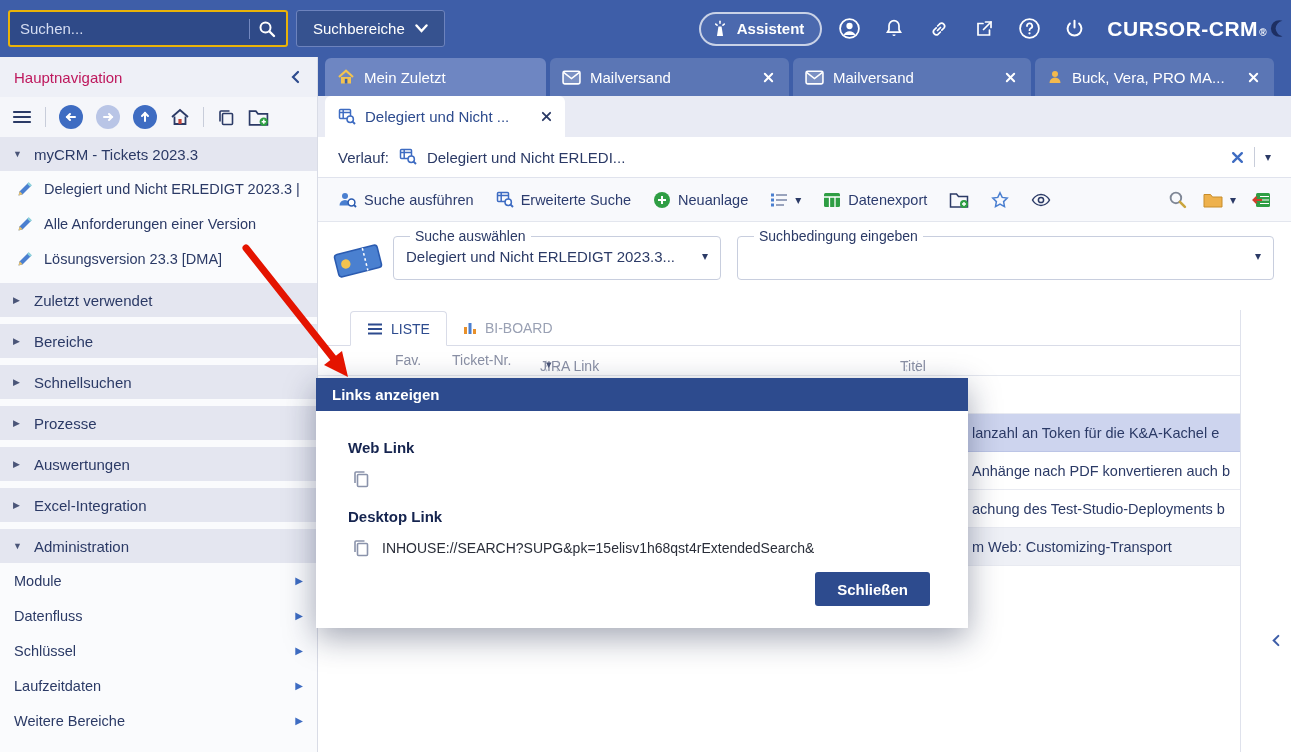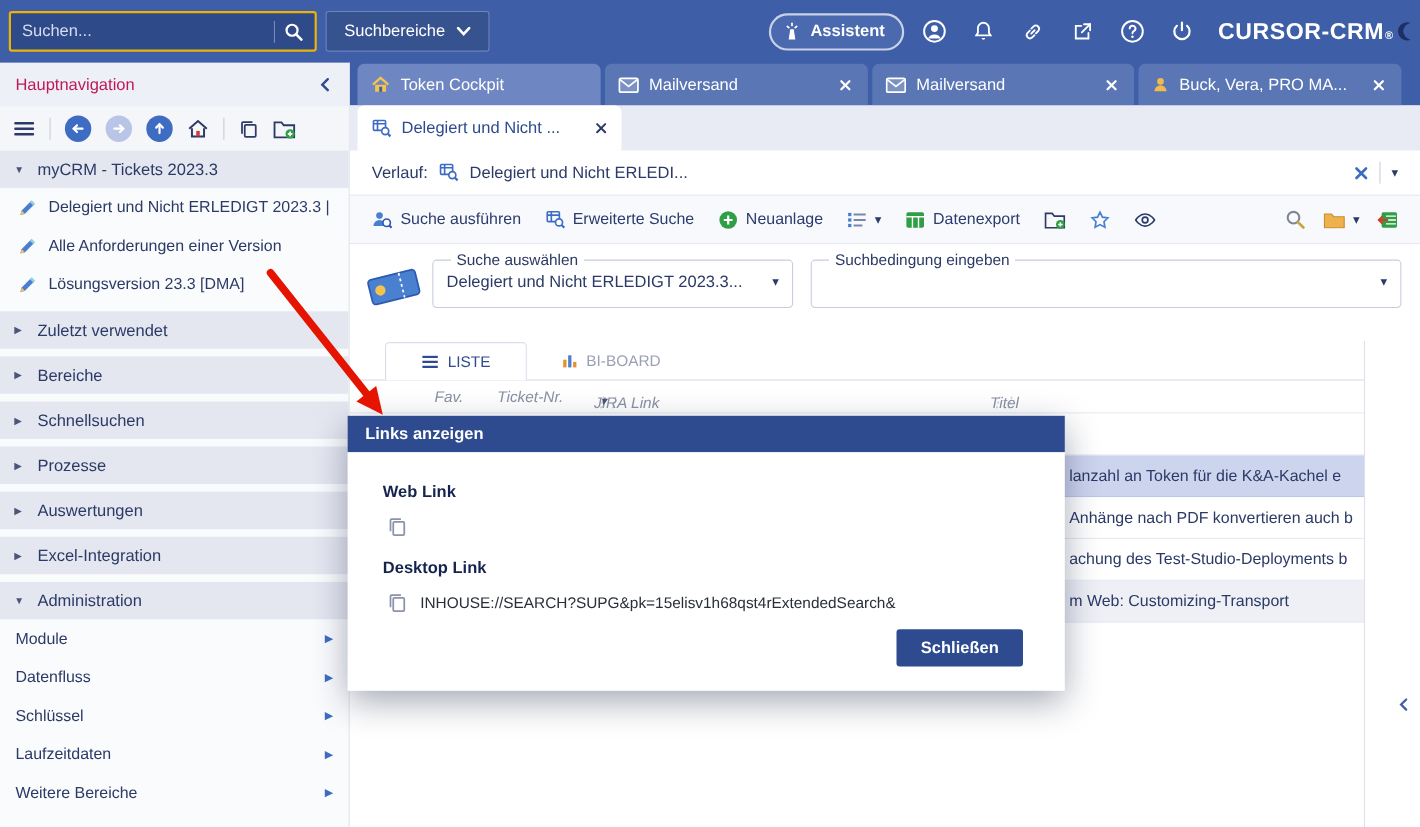--- a/index.html
+++ b/index.html
@@ -73,25 +73,25 @@
   .fset{position:absolute;top:6px;height:52px;border:1px solid #c8cede;border-radius:4px;background:#fff;padding:0 12px;}
   .fset legend{font-size:14px;color:#2b3a66;padding:0 5px;margin-left:4px;}
   .fset .valrow{display:flex;align-items:center;height:24px;font-size:15px;color:#2b3a66;}
   .fset .valrow .flex1{flex:1;}
   .fs1{left:75px;width:328px;}
   .fs2{left:419px;width:537px;}
   .chev{font-size:12px;color:#2b3a66;}
 
   .view-area{position:absolute;left:0;top:214px;width:923px;height:442px;background:#fff;border-right:1px solid #dfe2ec;}
   .vtabs{display:flex;align-items:flex-end;height:36px;border-bottom:1px solid #d9dce8;padding-left:32px;}
-  .vtab{height:35px;display:flex;align-items:center;gap:8px;padding:0 32px;font-size:14px;cursor:pointer;}
+  .vtab{height:35px;display:flex;align-items:center;gap:8px;padding:0 16px;font-size:14px;cursor:pointer;}
   .vtab.active{background:#fff;border:1px solid #d9dce8;border-bottom:1px solid #fff;border-radius:4px 4px 0 0;
     margin-bottom:-1px;position:relative;z-index:2;color:#2d4b8e;}
   .vtab.inactive{color:#9aa1b4;}
-  .thead{position:relative;height:30px;border-bottom:1px solid #e3e6ee;color:#8a90a5;font-size:14px;font-style:italic;}
+  .thead{position:relative;height:30px;border-bottom:1px solid #e3e6ee;color:#8a90a5;font-size:14px;}
   .thead span{position:absolute;top:6px;white-space:nowrap;}
   .h-fav{left:77px;} .h-ticket{left:134px;} .h-jira{left:222px;} .h-titel{left:582px;}
   .dots{color:#c2c7d6;letter-spacing:-2px;margin-right:6px;font-size:13px;}
   .jira-chev{font-size:11px;color:#4a5578;margin-left:6px;}
   .trow{position:relative;height:38px;border-bottom:1px solid #e8eaf1;background:#fff;}
   .trow.hl{background:#cdd4ee;border-bottom:1px solid #bcc5e6;}
   .trow.alt{background:#eef0f6;}
   .frag{position:absolute;left:654px;top:50%;transform:translateY(-50%);white-space:nowrap;
     color:#2b3a66;font-size:14.5px;}
 
@@ -204,21 +204,21 @@
 
     <div class="main-tabs">
       <div class="mtab active w1">
         <span>
           <svg class="ic" width="18" height="18" viewBox="0 0 18 18">
               <path d="M2 9l7-6.2L16 9" fill="none" stroke="#f3c34f" stroke-width="2.2"></path>
               <path d="M4 9v6.5h10V9" fill="#f3c34f"></path>
               <rect x="7.8" y="10.8" width="2.6" height="4.7" fill="#3e5ea8"></rect>
             </svg>
         </span>
-        <span class="mtab-label">Token Cockpit</span>
+        <span class="mtab-label">Mein Zuletzt</span>
       </div>
       <div class="mtab w2">
         <span>
           <svg class="ic" width="19" height="15" viewBox="0 0 18 14">
               <rect x="1" y="1" width="16" height="12" rx="1.5" fill="rgba(255,255,255,.2)" stroke="#fff" stroke-width="1.5"></rect>
               <path d="M1.5 2.2L9 8l7.5-5.8" fill="none" stroke="#fff" stroke-width="1.5"></path>
             </svg>
         </span>
         <span class="mtab-label">Mailversand</span>
         <span class="mtab-close">

